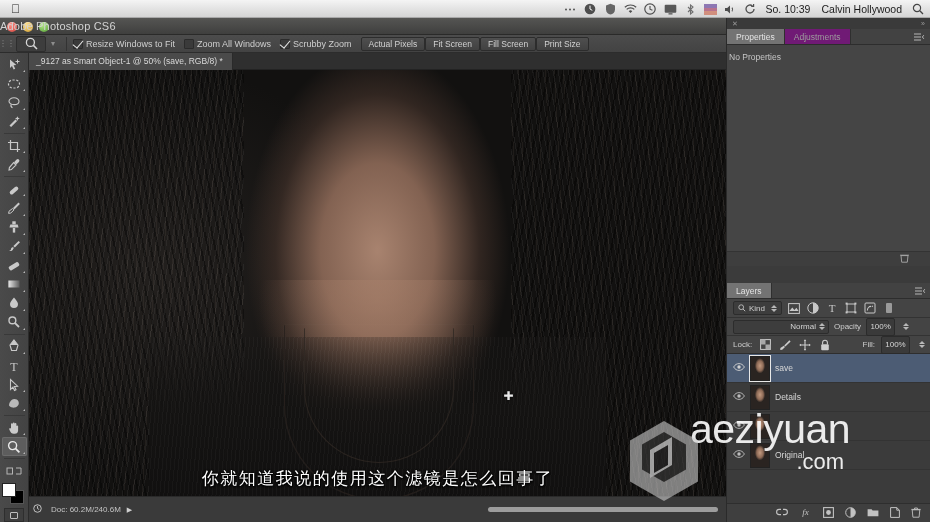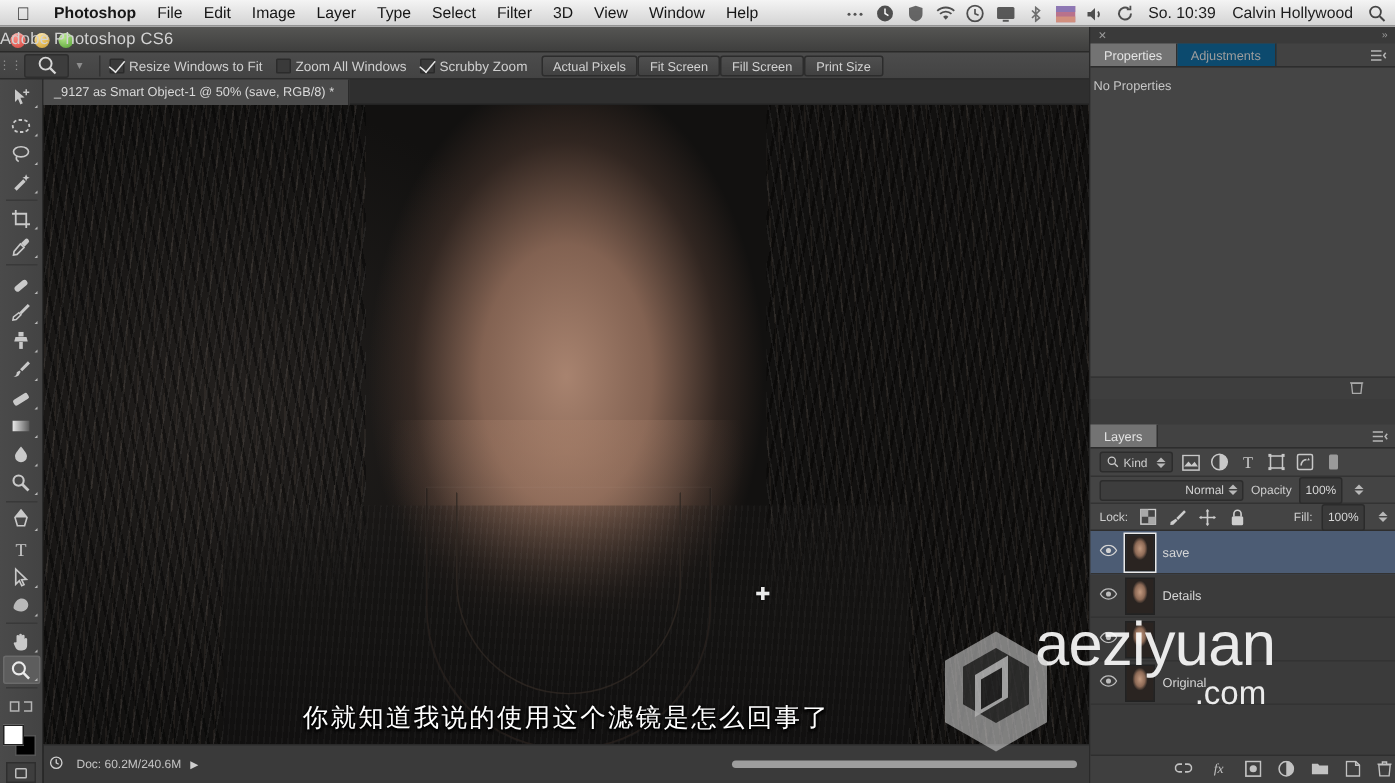--- a/index.html
+++ b/index.html
@@ -194,21 +194,21 @@
   .panel-collapse {
     height: 11px; background: #3a3a3a; display: flex; align-items: center;
     justify-content: space-between; padding: 0 5px; color: #9a9a9a; font-size: 7px;
   }
   .tabrow {
     height: 16px; background: #424242; display: flex; align-items: stretch;
     border-bottom: 1px solid #2d2d2d; position: relative;
   }
   .ptab {
     display: flex; align-items: center; padding: 0 9px; font-size: 8.5px;
-    color: #9d9d9d; background: #0c4a6e; border-right: 1px solid #2f2f2f;
+    color: #9d9d9d; background: #701a75; border-right: 1px solid #2f2f2f;
   }
   .ptab.active { background: #737373; color: #e4e4e4; }
   .pmenu { position: absolute; right: 5px; top: 4px; color: #b6b6b6; font-size: 8px;
            display: flex; align-items: center; gap: 2px; }
   .panelBody { background: #454545; }
   .noprops { padding: 7px 2px; font-size: 8.5px; color: #c6c6c6; }
   .propsArea { height: 206px; background: #454545; }
   .propsFoot { height: 15px; background: #3e3e3e; border-top: 1px solid #333;
                display:flex; align-items:center; justify-content:flex-end; padding-right:8px;
                gap: 10px; color:#a9a9a9; font-size: 9px; }
@@ -260,54 +260,40 @@
     width: 20px; height: 25px; border: 1px solid #222;
     background:
       radial-gradient(ellipse 6px 9px at 50% 38%, #c39a80 0%, #8d6a56 55%, #2a2421 85%),
       linear-gradient(to bottom,#151413,#221f1d 60%,#0e0d0d);
   }
   .thumb.hl { outline: 1.5px solid #e8e8e8; }
   .layerFoot {
     position: absolute; bottom: 0; left: 0; width: 204px; height: 19px;
     background: #3f3f3f; border-top: 1px solid #2e2e2e;
     display: flex; align-items: center; justify-content: flex-end; gap: 11px;
-    padding-right: 3px; color: #c2c2c2; font-size: 9px;
+    padding-right: 10px; color: #c2c2c2; font-size: 9px;
   }
 
   
   .watermark {
     position: absolute; left: 690px; top: 410px; pointer-events: none;
     font-family: "Liberation Sans", sans-serif;
   }
   .wm-text { font-size: 41px; color: rgba(255,255,255,.90); letter-spacing: -.5px; line-height: .95; }
   .wm-dot { font-size: 22px; color: rgba(255,255,255,.90); text-align: right;
             margin-top: 2px; line-height: 1; padding-right: 6px; }
   .wm-logo { position: absolute; left: -62px; top: 10px; opacity: .72; }
 </style>
 </head>
 <body>
 
 <div id="app">
 
   <div class="macbar">
     <span class="apple-logo"></span>
-    <div class="macmenu">
-      <span class="bold">Photoshop</span>
-      <span>File</span>
-      <span>Edit</span>
-      <span>Image</span>
-      <span>Layer</span>
-      <span>Type</span>
-      <span>Select</span>
-      <span>Filter</span>
-      <span>3D</span>
-      <span>View</span>
-      <span>Window</span>
-      <span>Help</span>
-    </div>
     <div class="macright">
       <span class="mi">
         <svg width="12" height="5" viewBox="0 0 12 5">
             <circle cx="2" cy="2.5" r="1" fill="#333"></circle>
             <circle cx="6" cy="2.5" r="1" fill="#333"></circle>
             <circle cx="10" cy="2.5" r="1" fill="#333"></circle>
           </svg>
       </span>
       <span class="mi">
         <svg width="12" height="12" viewBox="0 0 12 12">

